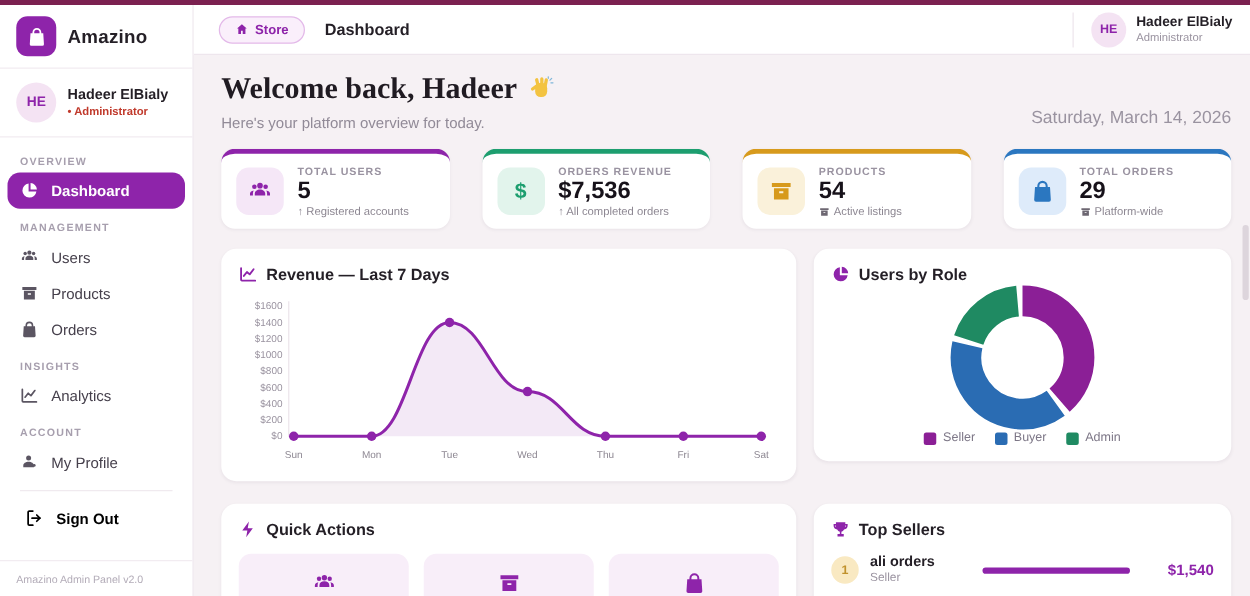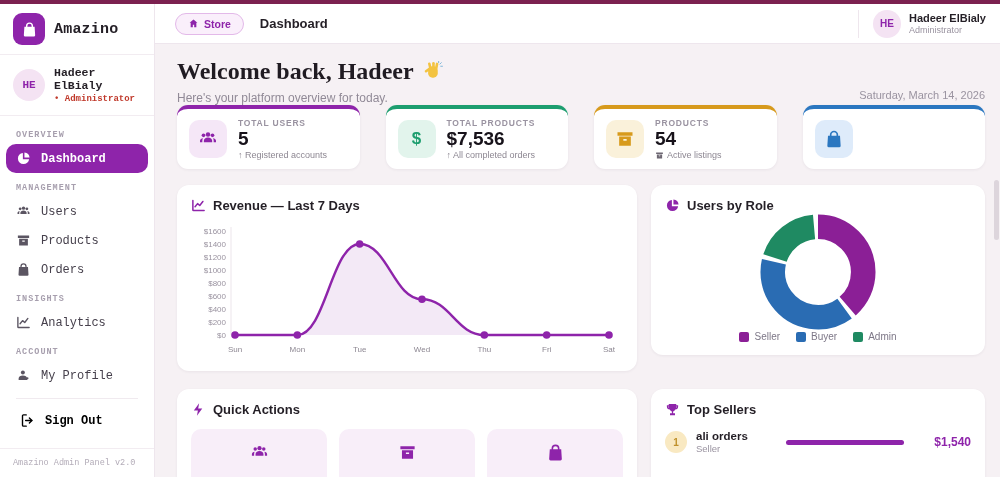--- a/index.html
+++ b/index.html
@@ -2,21 +2,21 @@
 <html><head>
 <meta charset="utf-8">
 <style>
   * { margin:0; padding:0; box-sizing:border-box; }
   html,body { width:1000px; height:477px; overflow:hidden; }
   body { font-family:"Liberation Sans", sans-serif; background:#f6f1f4; color:#241f26; position:relative; }
   .topline { position:absolute; top:0; left:0; width:100%; height:4px; background:#7B2150; z-index:50; }
   .app { display:flex; height:477px; padding-top:4px; }
 
   
-  .sidebar { width:155px; background:#fff; border-right:1px solid #eee6ed; display:flex; flex-direction:column; flex-shrink:0;font-family:Liberation Mono, monospace; }
+  .sidebar { width:155px; background:#fff; border-right:1px solid #eee6ed; display:flex; flex-direction:column; flex-shrink:0; }
   .logo-row { display:flex; align-items:center; gap:9px; padding:9px 13px; border-bottom:1px solid #f2ecf1; }
   .logo-badge { width:32px; height:32px; border-radius:9px; background:#8E24AA; display:flex; align-items:center; justify-content:center; color:#fff; flex-shrink:0; }
   .logo-text { font-size:15px; font-weight:bold; letter-spacing:.2px; }
   .side-user { display:flex; align-items:center; gap:9px; padding:11px 13px; border-bottom:1px solid #f2ecf1; }
   .avatar-sm { width:32px; height:32px; border-radius:50%; background:#f4e3f3; color:#8E24AA; font-weight:bold; font-size:11px; display:flex; align-items:center; justify-content:center; flex-shrink:0; }
   .su-name { font-size:11.5px; font-weight:bold; }
   .su-role { font-size:9px; color:#C0392B; font-weight:bold; margin-top:2px; }
   .su-role::before { content:"• "; }
   nav { padding:4px 6px 0 6px; }
   .sec-label { font-size:8.5px; font-weight:bold; letter-spacing:1px; color:#a79fae; margin:10px 0 4px 10px; }
@@ -39,24 +39,24 @@
   .avatar-xs { width:28px; height:28px; border-radius:50%; background:#f4e3f3; color:#8E24AA; font-weight:bold; font-size:10px; display:flex; align-items:center; justify-content:center; }
   .tb-name { font-size:11px; font-weight:bold; }
   .tb-role { font-size:9px; color:#9a93a0; margin-top:1px; }
 
   .content { flex:1; padding:14px 15px 0 22px; overflow:hidden; }
 
   
   .welcome-row { display:flex; align-items:flex-end; }
   .w-title { font-family:"Liberation Serif", serif; font-weight:bold; font-size:24px; color:#201b22; display:flex; align-items:center; gap:8px; }
   .w-sub { font-size:12px; color:#918a97; margin-top:6px; }
-  .w-date { margin-left:auto; font-size:11px; color:#9a93a0; padding-bottom:4px; }
-
-  
-  .stats-row { display:grid; grid-template-columns:repeat(4,1fr); gap:26px; }
+  .w-date { margin-left:auto; font-size:14px; color:#9a93a0; padding-bottom:4px; }
+
+  
+  .stats-row { display:grid; grid-template-columns:repeat(4,1fr); gap:26px; margin-top:14px; }
   .stat-card { background:#fff; border-radius:11px; border-top:4px solid #8E24AA; box-shadow:0 1px 3px rgba(40,20,50,.06); padding:11px 12px; display:flex; gap:11px; align-items:center; height:64px; }
   .stat-ic { width:38px; height:38px; border-radius:10px; display:flex; align-items:center; justify-content:center; flex-shrink:0; }
   .stat-ic svg { width:20px; height:20px; }
   .stat-ic .dollar { font-size:17px; font-weight:bold; }
   .st-label { font-size:8.5px; font-weight:bold; letter-spacing:.8px; color:#9a93a1; }
   .st-value { font-size:19px; font-weight:800; line-height:1.15; color:#17121a; }
   .st-sub { font-size:9px; color:#8d8792; margin-top:1px; display:flex; align-items:center; gap:3px; }
   .st-sub svg { width:9px; height:9px; color:#6d6772; }
 
   
@@ -265,21 +265,21 @@
                 <span>↑ Registered accounts</span>
               </div>
           </div>
         </div>
 
         <div class="stat-card" style="border-top-color: rgb(29, 158, 111);">
           <div class="stat-ic" style="background: rgb(226, 244, 236); color: rgb(29, 158, 111);">
               <span class="dollar">$</span>
             </div>
           <div>
-            <div class="st-label">TOTAL PRODUCTS</div>
+            <div class="st-label">ORDERS REVENUE</div>
             <div class="st-value">$7,536</div>
             <div class="st-sub">
                 <span>↑ All completed orders</span>
               </div>
           </div>
         </div>
 
         <div class="stat-card" style="border-top-color: rgb(215, 154, 28);">
           <div class="stat-ic" style="background: rgb(250, 241, 218); color: rgb(215, 154, 28);">
             <svg viewBox="0 0 24 24">
@@ -296,20 +296,30 @@
               <span>Active listings</span>
             </div>
           </div>
         </div>
 
         <div class="stat-card" style="border-top-color: rgb(43, 119, 192);">
           <div class="stat-ic" style="background: rgb(222, 235, 250); color: rgb(43, 119, 192);">
             <svg viewBox="0 0 24 24">
                 <path fill="currentColor" d="M7 8V7a5 5 0 0 1 10 0v1h2.2l.8 12.2a1.8 1.8 0 0 1-1.8 1.8H5.8A1.8 1.8 0 0 1 4 20.2L4.8 8H7zm2 0h6V7a3 3 0 0 0-6 0v1z"></path>
               </svg>
+          </div>
+          <div>
+            <div class="st-label">TOTAL ORDERS</div>
+            <div class="st-value">29</div>
+            <div class="st-sub">
+              <svg viewBox="0 0 24 24">
+                  <path fill="currentColor" fill-rule="evenodd" d="M3 4h18v4H3zM5 9h14v11H5zm5 3h4v2h-4z"></path>
+                </svg>
+              <span>Platform-wide</span>
+            </div>
           </div>
         </div>
       </div>
 
       <div class="charts-row">
         <div class="card chart-card">
           <div class="card-title">
             <span class="ct-ic">
               <svg viewBox="0 0 24 24" fill="none" stroke="currentColor" stroke-width="2.4" stroke-linecap="round" stroke-linejoin="round">
                   <path d="M3 4v15a1 1 0 0 0 1 1h17"></path>

